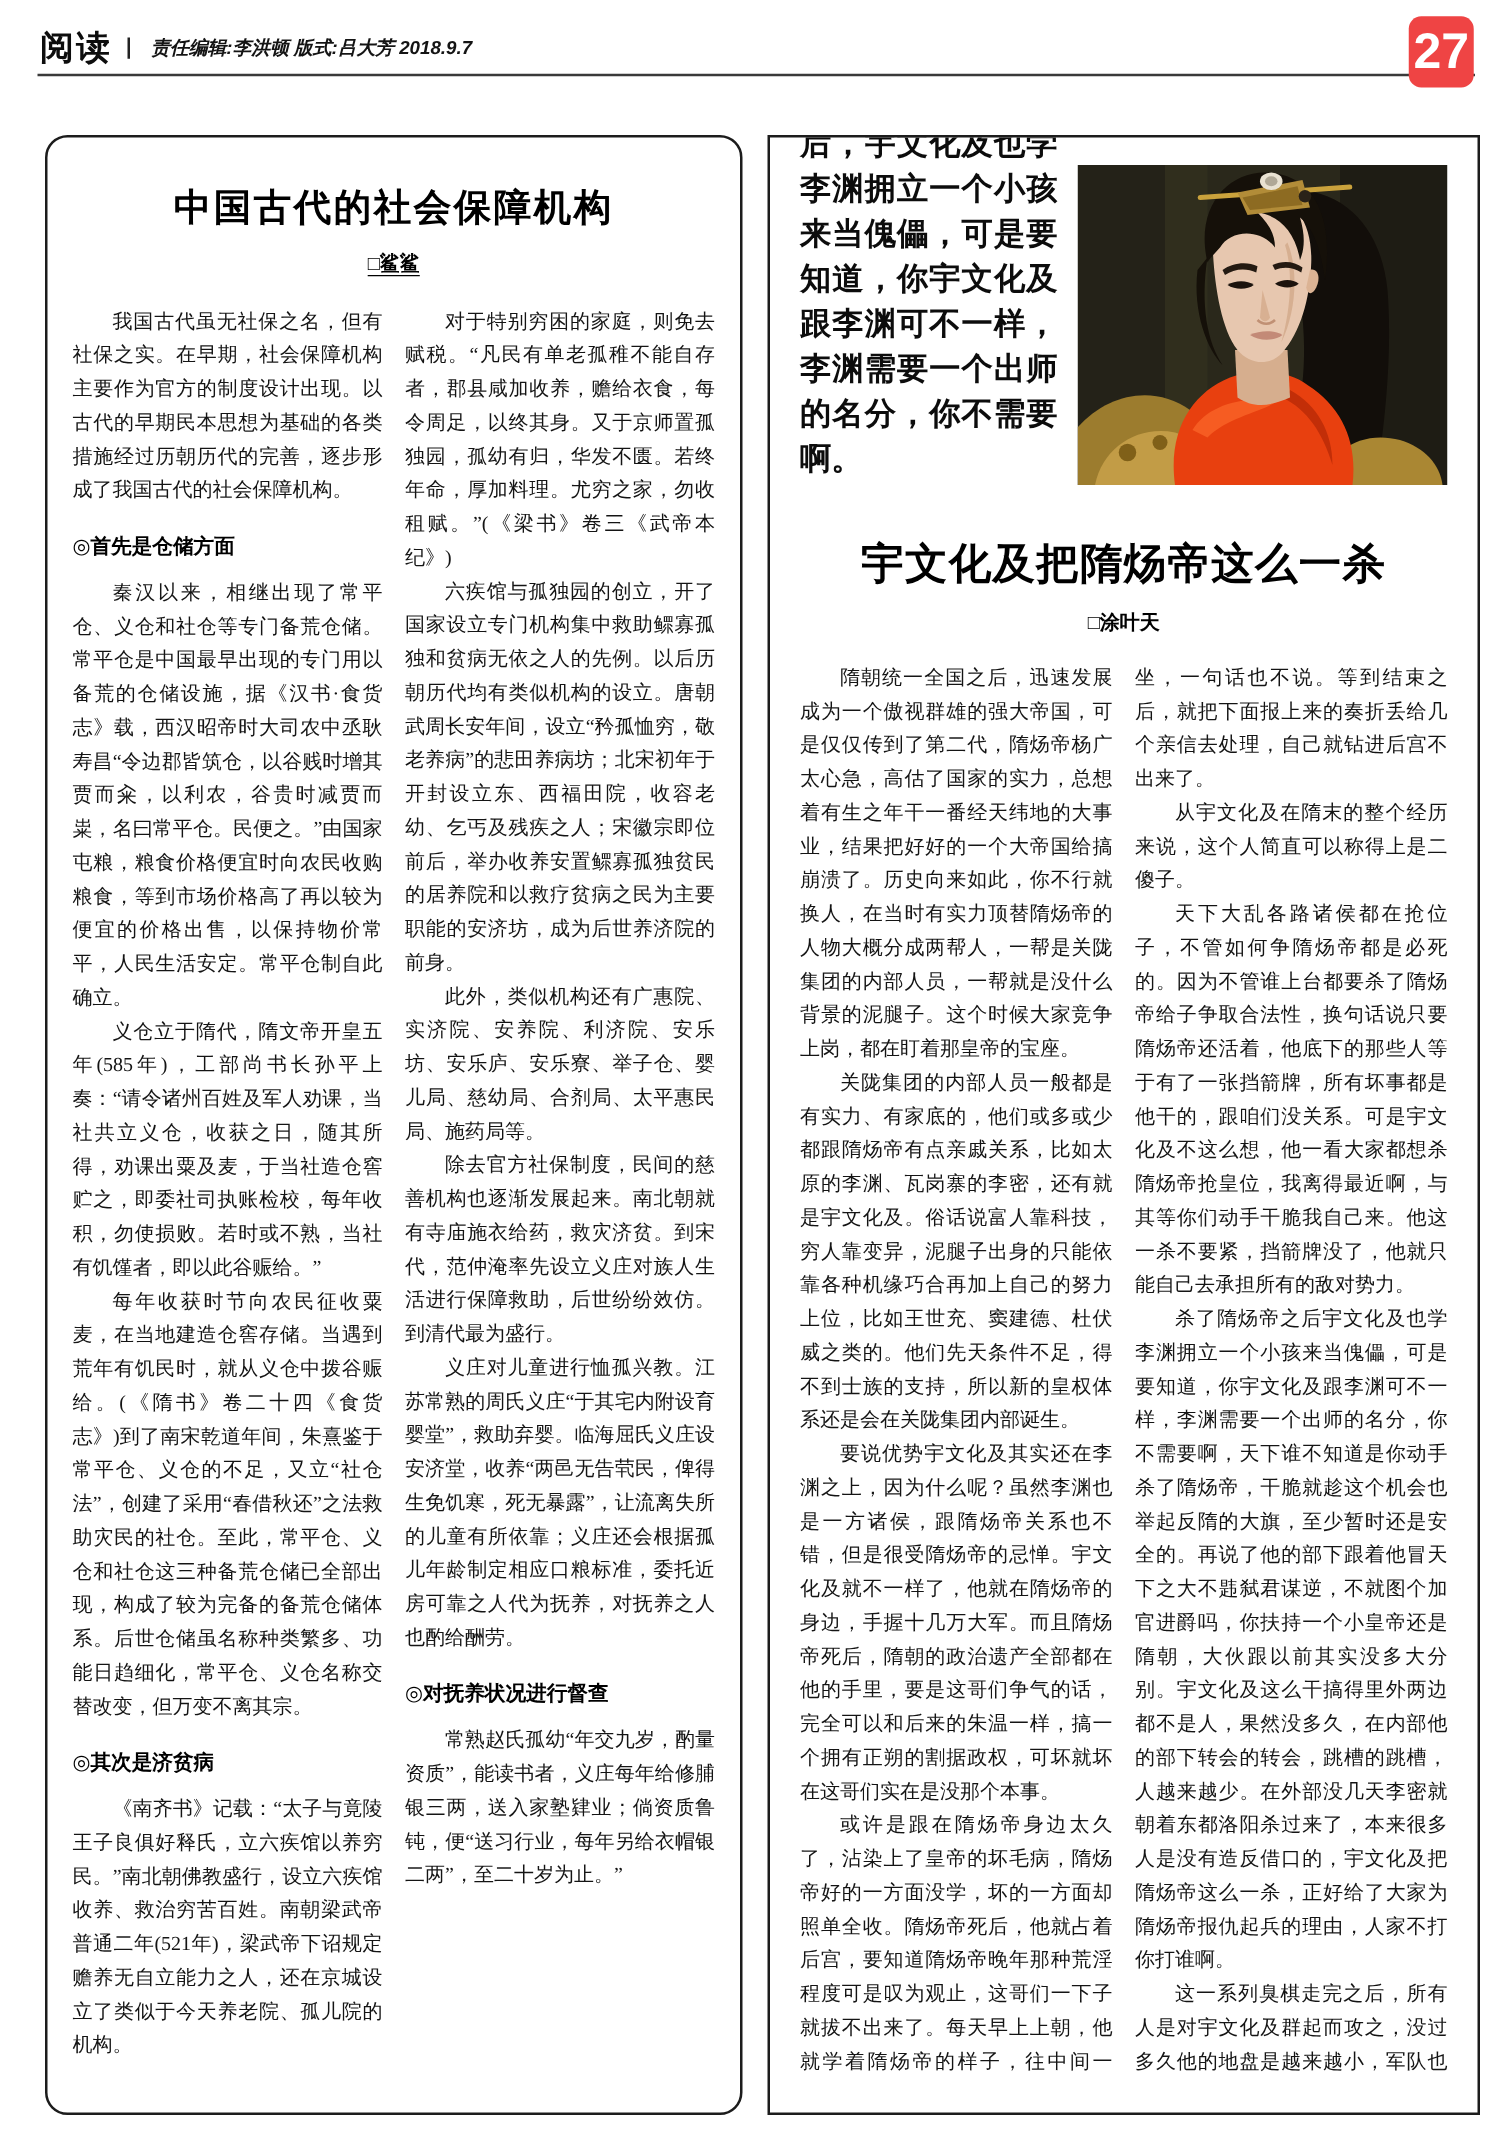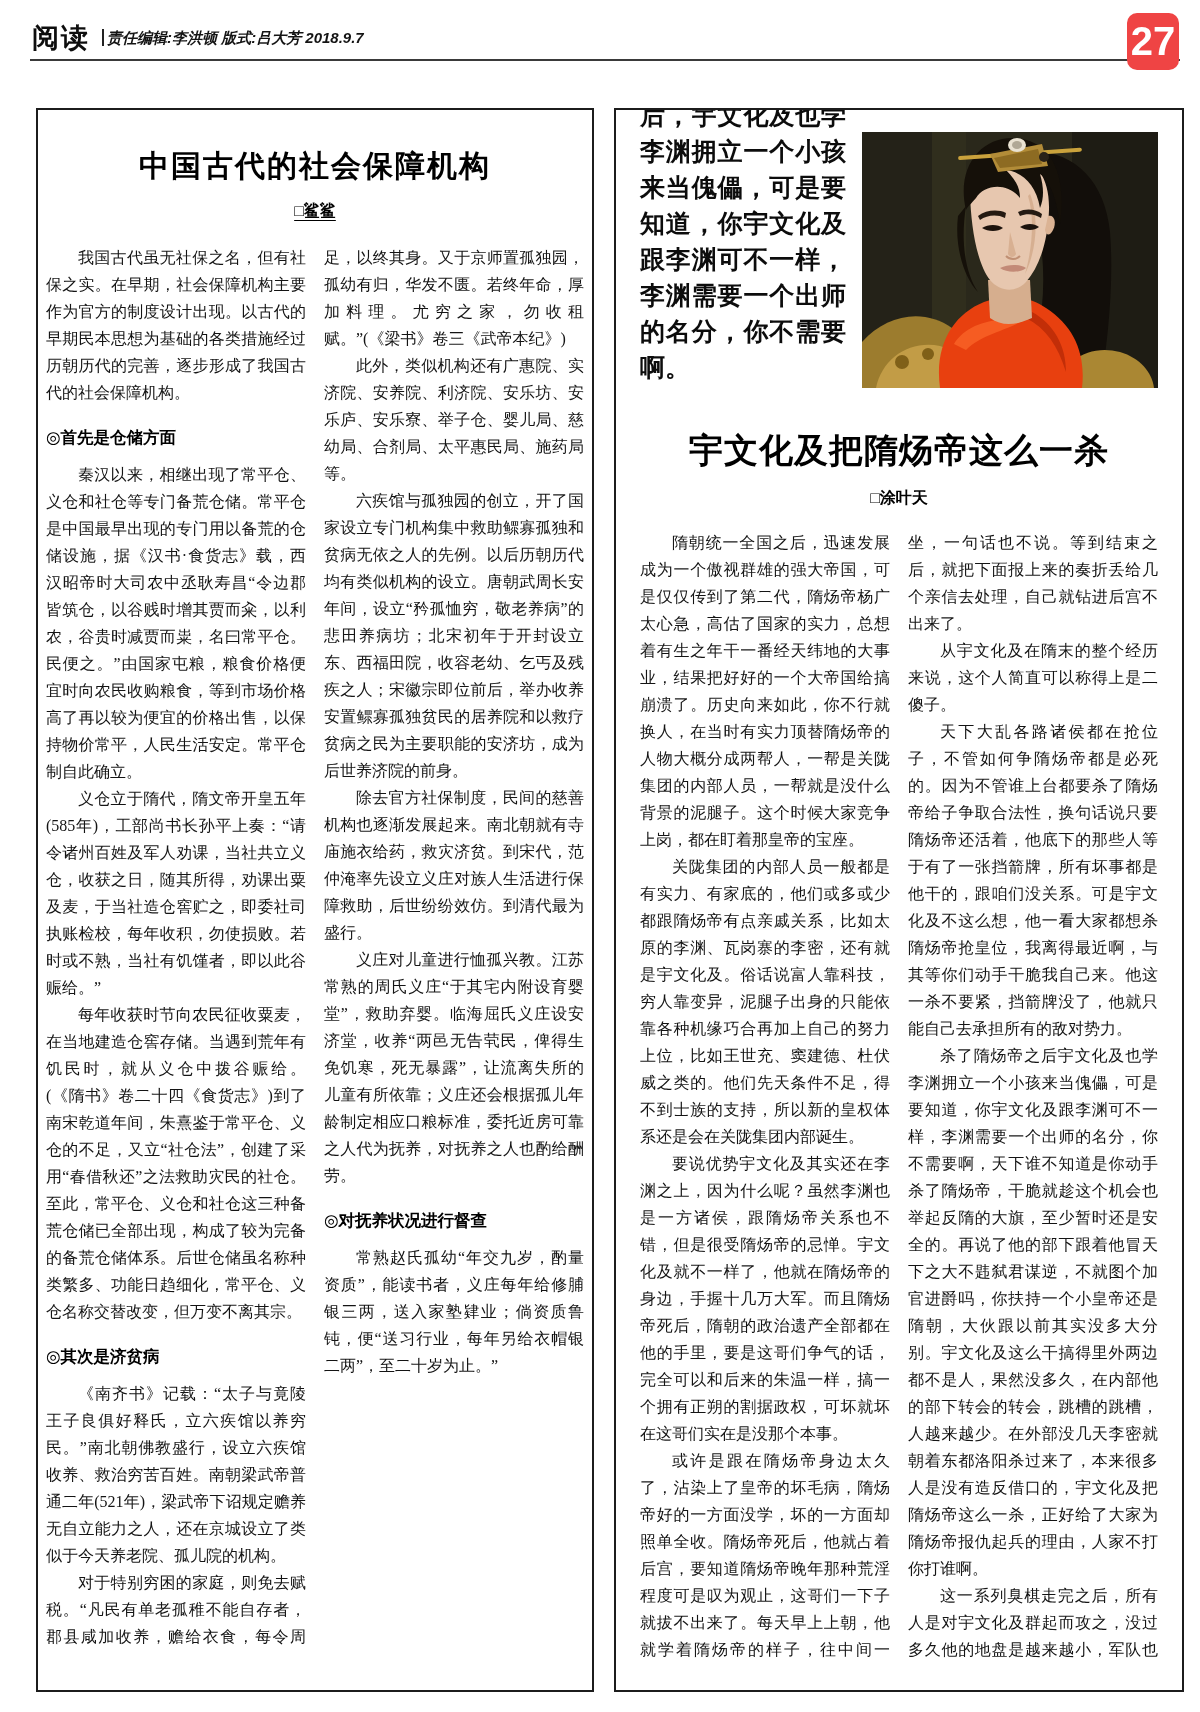--- a/index.html
+++ b/index.html
@@ -3,30 +3,30 @@
 <meta charset="utf-8">
 <style>
   html,body{margin:0;padding:0;background:#e9e9e9;}
   .page{position:relative;width:1200px;height:1712px;background:#ffffff;overflow:hidden;
         font-family:"Liberation Serif","DejaVu Serif",serif;color:#111;}
   
   .hdr{position:absolute;left:32px;top:20px;width:1150px;height:44px;}
   .hdr .section-name{font-family:"Liberation Sans","DejaVu Sans",sans-serif;
         font-weight:bold;font-size:27px;letter-spacing:2px;color:#0d0d0d;vertical-align:middle;}
   .hdr .meta{font-family:"Liberation Sans","DejaVu Sans",sans-serif;font-weight:bold;
-        font-style:italic;font-size:15px;color:#141414;margin-left:12px;padding-left:3px;
+        font-style:italic;font-size:15px;color:#141414;margin-left:12px;padding-left:17px;
         border-left:2px solid #222;vertical-align:middle;}
   .hdr-rule{position:absolute;left:30px;top:59px;width:1150px;height:2px;background:#3a3a3a;}
   .page-badge{position:absolute;left:1127px;top:13px;width:52px;height:57px;border-radius:10px;
         background:#e8150d;color:#fff;font-family:"Liberation Sans","DejaVu Sans",sans-serif;
         font-size:40px;font-weight:bold;display:flex;align-items:center;justify-content:center;}
   
   .panel{position:absolute;top:108px;height:1584px;border:2px solid #1c1c1c;background:#fff;
         box-sizing:border-box;overflow:hidden;}
-  .panel.left{left:36px;width:558px;padding:0 8px;}
+  .panel.left{left:36px;width:558px;padding:0 20px;border-radius:18px;}
   .panel.right{left:614px;width:570px;padding:0 24px;}
   .art-title{margin:36px 0 0 0;text-align:center;font-weight:bold;color:#000;
         font-family:"Liberation Serif","DejaVu Serif",serif;}
   .panel.left .art-title{font-size:30px;letter-spacing:2px;}
   .panel.right .art-title{font-size:34px;letter-spacing:1px;margin-top:40px;}
   .art-author{margin-top:14px;text-align:center;font-weight:bold;font-size:16px;color:#000;
         font-family:"Liberation Sans","DejaVu Sans",sans-serif;}
   .art-author.underlined{text-decoration:underline;text-underline-offset:4px;}
   
   .art-body{column-count:2;column-gap:18px;column-fill:auto;text-align:justify;
@@ -59,22 +59,22 @@
     <div class="art-author underlined">□鲨鲨</div>
     <div class="art-body left-body">
         <p>我国古代虽无社保之名，但有社保之实。在早期，社会保障机构主要作为官方的制度设计出现。以古代的早期民本思想为基础的各类措施经过历朝历代的完善，逐步形成了我国古代的社会保障机构。</p>
         <h3 class="sec-head">◎首先是仓储方面</h3>
         <p>秦汉以来，相继出现了常平仓、义仓和社仓等专门备荒仓储。常平仓是中国最早出现的专门用以备荒的仓储设施，据《汉书·食货志》载，西汉昭帝时大司农中丞耿寿昌“令边郡皆筑仓，以谷贱时增其贾而籴，以利农，谷贵时减贾而粜，名曰常平仓。民便之。”由国家屯粮，粮食价格便宜时向农民收购粮食，等到市场价格高了再以较为便宜的价格出售，以保持物价常平，人民生活安定。常平仓制自此确立。</p>
         <p>义仓立于隋代，隋文帝开皇五年(585年)，工部尚书长孙平上奏：“请令诸州百姓及军人劝课，当社共立义仓，收获之日，随其所得，劝课出粟及麦，于当社造仓窖贮之，即委社司执账检校，每年收积，勿使损败。若时或不熟，当社有饥馑者，即以此谷赈给。”</p>
         <p>每年收获时节向农民征收粟麦，在当地建造仓窖存储。当遇到荒年有饥民时，就从义仓中拨谷赈给。(《隋书》卷二十四《食货志》)到了南宋乾道年间，朱熹鉴于常平仓、义仓的不足，又立“社仓法”，创建了采用“春借秋还”之法救助灾民的社仓。至此，常平仓、义仓和社仓这三种备荒仓储已全部出现，构成了较为完备的备荒仓储体系。后世仓储虽名称种类繁多、功能日趋细化，常平仓、义仓名称交替改变，但万变不离其宗。</p>
         <h3 class="sec-head">◎其次是济贫病</h3>
         <p>《南齐书》记载：“太子与竟陵王子良俱好释氏，立六疾馆以养穷民。”南北朝佛教盛行，设立六疾馆收养、救治穷苦百姓。南朝梁武帝普通二年(521年)，梁武帝下诏规定赡养无自立能力之人，还在京城设立了类似于今天养老院、孤儿院的机构。</p>
         <p>对于特别穷困的家庭，则免去赋税。“凡民有单老孤稚不能自存者，郡县咸加收养，赡给衣食，每令周足，以终其身。又于京师置孤独园，孤幼有归，华发不匮。若终年命，厚加料理。尤穷之家，勿收租赋。”(《梁书》卷三《武帝本纪》)</p>
+        <p>六疾馆与孤独园的创立，开了国家设立专门机构集中救助鳏寡孤独和贫病无依之人的先例。以后历朝历代均有类似机构的设立。唐朝武周长安年间，设立“矜孤恤穷，敬老养病”的悲田养病坊；北宋初年于开封设立东、西福田院，收容老幼、乞丐及残疾之人；宋徽宗即位前后，举办收养安置鳏寡孤独贫民的居养院和以救疗贫病之民为主要职能的安济坊，成为后世养济院的前身。</p>
         <p>此外，类似机构还有广惠院、实济院、安养院、利济院、安乐坊、安乐庐、安乐寮、举子仓、婴儿局、慈幼局、合剂局、太平惠民局、施药局等。</p>
-        <p>六疾馆与孤独园的创立，开了国家设立专门机构集中救助鳏寡孤独和贫病无依之人的先例。以后历朝历代均有类似机构的设立。唐朝武周长安年间，设立“矜孤恤穷，敬老养病”的悲田养病坊；北宋初年于开封设立东、西福田院，收容老幼、乞丐及残疾之人；宋徽宗即位前后，举办收养安置鳏寡孤独贫民的居养院和以救疗贫病之民为主要职能的安济坊，成为后世养济院的前身。</p>
         <p>除去官方社保制度，民间的慈善机构也逐渐发展起来。南北朝就有寺庙施衣给药，救灾济贫。到宋代，范仲淹率先设立义庄对族人生活进行保障救助，后世纷纷效仿。到清代最为盛行。</p>
         <p>义庄对儿童进行恤孤兴教。江苏常熟的周氏义庄“于其宅内附设育婴堂”，救助弃婴。临海屈氏义庄设安济堂，收养“两邑无告茕民，俾得生免饥寒，死无暴露”，让流离失所的儿童有所依靠；义庄还会根据孤儿年龄制定相应口粮标准，委托近房可靠之人代为抚养，对抚养之人也酌给酬劳。</p>
         <h3 class="sec-head">◎对抚养状况进行督查</h3>
         <p>常熟赵氏孤幼“年交九岁，酌量资质”，能读书者，义庄每年给修脯银三两，送入家塾肄业；倘资质鲁钝，便“送习行业，每年另给衣帽银二两”，至二十岁为止。”</p>
       </div>
   </section>
 
   <section class="panel right">
     <div class="tophalf">
       <div class="intro">杀了隋炀帝之后，宇文化及也学李渊拥立一个小孩来当傀儡，可是要知道，你宇文化及跟李渊可不一样，李渊需要一个出师的名分，你不需要啊。</div>

